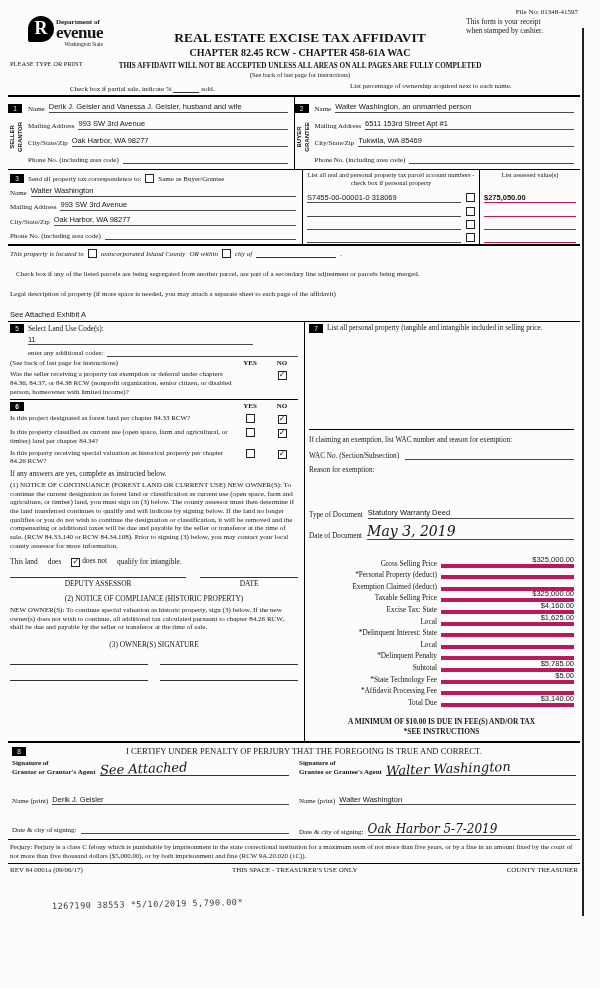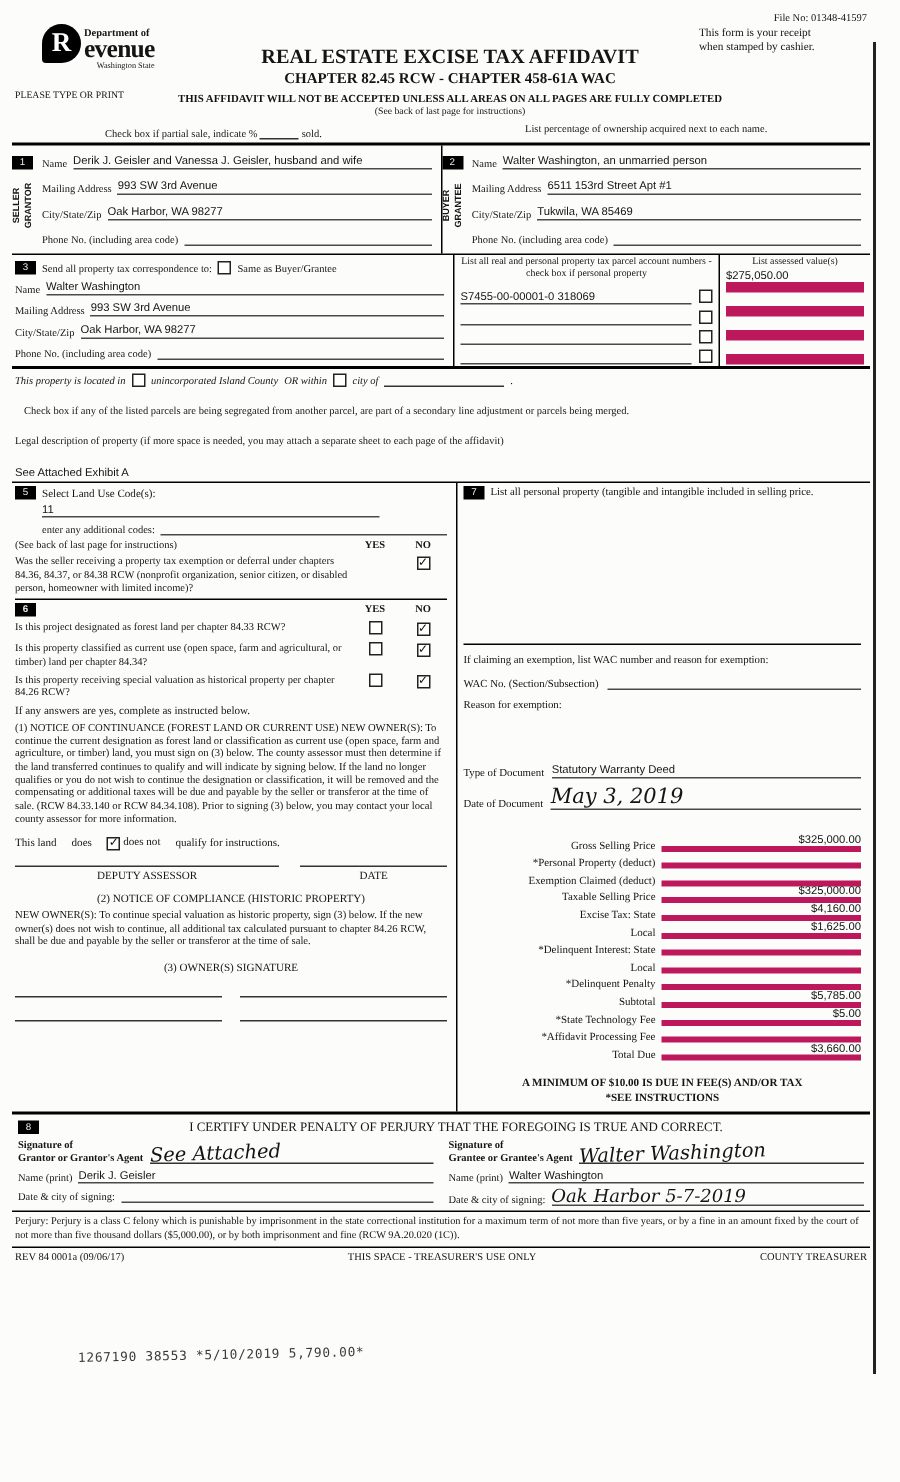--- a/index.html
+++ b/index.html
@@ -42,21 +42,21 @@
   .corr{width:286px;display:flex;flex-direction:column;padding:2px 6px 2px 2px;justify-content:space-around;}
   .corr .top{display:flex;align-items:center;gap:4px;font-size:7px;}
   .parcelbox{flex:1;border-left:1px solid #000;display:flex;}
   .pcol{flex:1;padding:1px 4px;display:flex;flex-direction:column;}
   .phead{font-size:6.6px;text-align:center;line-height:1.2;height:19px;}
   .prow{display:flex;align-items:flex-end;flex:1;}
   .prow .num{flex:1;border-bottom:1px solid #4a4a4a;font-size:7.5px;min-height:9px;}
   .prow .cb{margin-left:5px;margin-bottom:1px;}
   .vcol{width:92px;border-left:1px solid #000;padding:1px 4px;display:flex;flex-direction:column;}
   .vrow{flex:1;display:flex;align-items:flex-end;}
-  .vrow .val{flex:1;border-bottom:7px solid #be185d;font-size:7.5px;min-height:9px;}
+  .vrow .val{flex:1;border-bottom:1px solid #be185d;font-size:7.5px;min-height:9px;font-weight:bold;}
   .sec4{height:70px;border-bottom:1px solid #000;padding:3px 6px 2px 2px;font-size:7px;display:flex;flex-direction:column;justify-content:space-between;}
   .s4line{display:flex;align-items:flex-end;gap:4px;}
   .main{display:flex;border-bottom:2px solid #000;}
   .mleft{width:288px;border-right:1px solid #000;padding:2px 6px 4px 2px;}
   .mright{flex:1;padding:2px 6px 4px 4px;display:flex;flex-direction:column;}
   .sec5{border-bottom:1px solid #000;padding-bottom:3px;margin-bottom:2px;}
   .s5top{display:flex;gap:4px;}
   .qhead{display:flex;font-size:7px;font-weight:bold;}
   .qhead .sp{flex:1;}
   .ycell,.ncell{width:32px;text-align:center;flex:none;}
@@ -80,21 +80,21 @@
   .fval{flex:1;border-bottom:4px solid #be185d;text-align:right;font-size:7.5px;min-height:9px;}
   .minimum{text-align:center;font-weight:bold;font-size:7.4px;margin-top:10px;line-height:1.4;}
   .sec8{padding:3px 4px;border-bottom:1px solid #000;}
   .certline{display:flex;gap:6px;align-items:center;}
   .certtxt{flex:1;text-align:center;font-size:8.6px;}
   .sigcols{display:flex;gap:10px;margin-top:3px;}
   .sigcol{flex:1;font-size:7px;}
   .sigrow{display:flex;align-items:flex-end;}
   .sigrow .slab{flex:none;font-weight:bold;line-height:1.2;}
   .sigrow .sval{flex:1;border-bottom:1px solid #333;margin-left:4px;min-height:10px;}
-  .nrow{display:flex;align-items:flex-end;margin-top:3px;}
+  .nrow{display:flex;align-items:flex-end;margin-top:19px;}
   .nrow .lab{flex:none;margin-right:4px;}
   .nrow .val{flex:1;border-bottom:1px solid #4a4a4a;min-height:9px;font-size:7.5px;}
   .sig-hand{font-size:13px;line-height:.9;transform:rotate(-2deg);display:inline-block;}
   .perjury{font-size:6.9px;line-height:1.25;padding:3px 2px;border-bottom:1px solid #000;}
   .revline{display:flex;font-size:7px;padding:2px 2px;}
   .revline .c{flex:1;text-align:center;}
   .revline .r{text-align:right;}
   .stamp{position:absolute;top:899px;left:52px;font-family:"DejaVu Sans Mono",monospace;font-size:8.5px;color:#3a3a3a;transform:rotate(-1.2deg);letter-spacing:.5px;}
   .scanline{position:absolute;top:28px;bottom:72px;right:16px;width:2px;background:#222;}
 </style>
@@ -311,21 +311,21 @@
             <span class="ycell"><span class="cb"><span></span></span></span>
             <span class="ncell"><span class="cb"><span>✓</span></span></span>
           </div>
           <div class="para" style="font-size:7.4px;">If any answers are yes, complete as instructed below.</div>
           <div class="para">(1) NOTICE OF CONTINUANCE (FOREST LAND OR CURRENT USE) NEW OWNER(S):  To continue the current designation as forest land or classification as current use (open space, farm and agriculture, or timber) land, you must sign on (3) below.  The county assessor must then determine if the land transferred continues to qualify and will indicate by signing below. If the land no longer qualifies or you do not wish to continue the designation or classification, it will be removed and the compensating or additional taxes will be due and payable by the seller or transferor at the time of sale.  (RCW 84.33.140 or RCW 84.34.108).  Prior to signing (3) below, you may contact your local county assessor for more information.</div>
           <div class="landline">
             <span>This land</span>
             <span>does</span>
             <span><span class="cb"><span>✓</span></span>
             <span>does not</span></span>
-            <span>qualify for instructions.</span>
+            <span>qualify for intangible.</span>
           </div>
           <div class="siglines">
             <div class="sigseg" style="flex:1.8;"><span>DEPUTY ASSESSOR</span></div>
             <div class="sigseg"><span>DATE</span></div>
           </div>
           <div class="ctitle">(2) NOTICE OF COMPLIANCE (HISTORIC PROPERTY)</div>
           <div class="para">NEW OWNER(S):  To continue special valuation as historic property, sign (3) below.  If the new owner(s) does not wish to continue, all additional tax calculated pursuant to chapter 84.26 RCW, shall be due and payable by the seller or transferor at the time of sale.</div>
           <div class="ctitle" style="margin-top:8px;">(3) OWNER(S) SIGNATURE</div>
           <div class="sigpair">
               <div style="height:1px;"></div>
@@ -404,21 +404,21 @@
           <div class="frow">
               <span class="flbl">*State Technology Fee</span>
               <span class="fval typed">$5.00</span>
             </div>
           <div class="frow">
               <span class="flbl">*Affidavit Processing Fee</span>
               <span class="fval typed"></span>
             </div>
           <div class="frow">
               <span class="flbl">Total Due</span>
-              <span class="fval typed">$3,660.00</span>
+              <span class="fval typed">$3,140.00</span>
             </div>
         </div>
         <div class="minimum">
           <div>A MINIMUM OF $10.00 IS DUE IN FEE(S) AND/OR TAX</div>
           <div>*SEE INSTRUCTIONS</div>
         </div>
       </div>
     </div>
 
     <div class="sec8">

